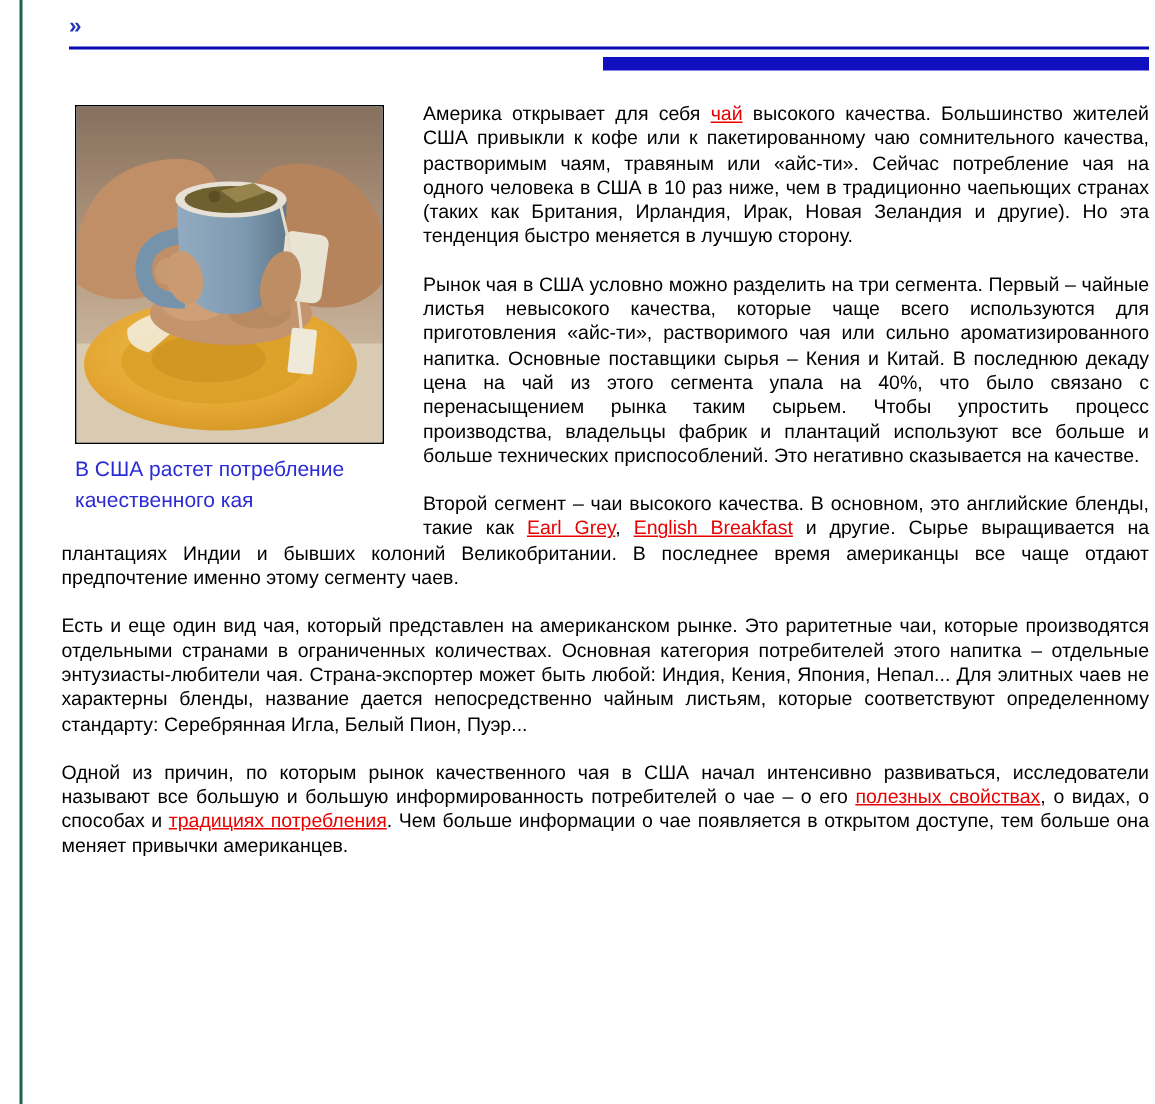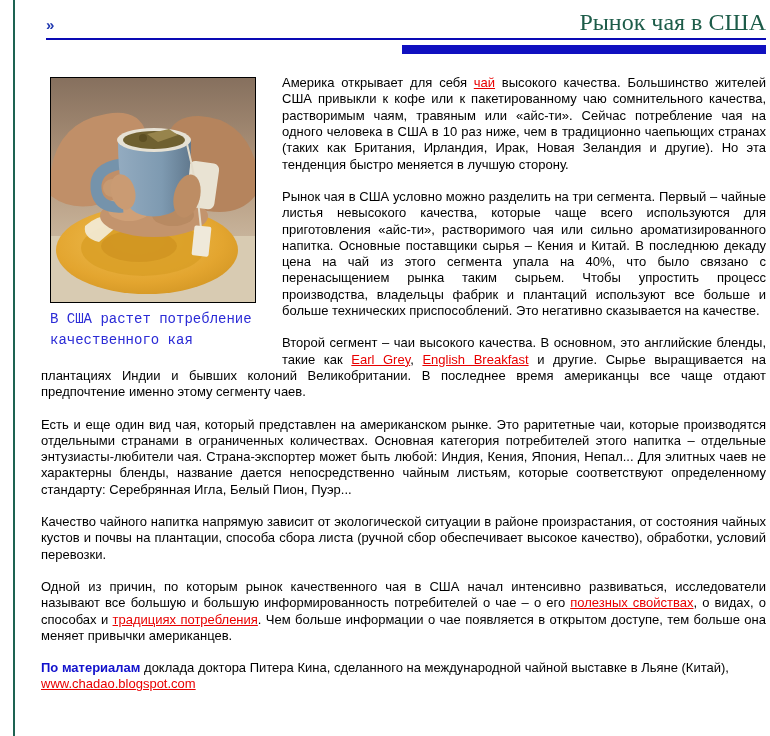--- a/index.html
+++ b/index.html
@@ -15,37 +15,36 @@
   .header-row { display:flex; justify-content:space-between; align-items:flex-end; padding-left:5px; }
   .marker { color:var(--marker-blue,#2038b0); font-weight:bold; font-size:15px; line-height:1; padding-bottom:3px; cursor:pointer; }
   .title {
     margin:0; font-family:"Liberation Serif", serif; font-weight:normal;
     font-size:24px; line-height:1.05; color:var(--title-color,#1d5c49); white-space:nowrap;
   }
   .rule-thin { height:2px; background:var(--rule-blue,#0a0ab4); margin-top:3px; margin-left:5px; }
   .rule-bar { height:9px; width:364px; background:var(--bar-blue,#1010c0); margin-top:5px; margin-left:auto; }
   .article { margin-top:21px; font-size:13px; line-height:16.3px; color:var(--text-color,#000); }
   .para { margin:0 0 16px 0; text-align:justify; }
-  .figure { float:left; width:226px; margin:2px 6px 12px 9px;font-family:Liberation Mono, monospace; }
+  .figure { float:left; width:226px; margin:2px 6px 12px 9px; }
   .photo { width:204px; height:224px; border:1px solid #000; overflow:hidden; }
   .photo svg { display:block; }
   .caption { margin-top:6px; color:var(--caption-blue,#2b2bd6); font-size:14px; line-height:21px; }
   .lnk { color:var(--link-red,#e80000); cursor:pointer; }
   .lbl { color:var(--label-blue,#1111cc); font-weight:bold; }
 </style>
 </head>
 <body>
 
 <div class="page">
   <div class="left-rule"></div>
 
   <div class="content">
     <div class="header-row">
       <span class="marker">»</span>
-      <h1 class="title">Рынок чая в США</h1>
     </div>
     <div class="rule-thin"></div>
     <div class="rule-bar"></div>
 
     <div class="article" id="article">
       <div class="figure">
         <div class="photo">
           <svg viewBox="0 0 204 224" width="204" height="224">
             <defs>
               <linearGradient id="gbg" x1="0" y1="0" x2="0" y2="1">
@@ -89,18 +88,16 @@
             <ellipse cx="136" cy="118" rx="13" ry="22" fill="#bd8d64" transform="rotate(14 136 118)"></ellipse>
           </svg>
         </div>
         <div class="caption">В США растет потребление качественного кая</div>
       </div>
 
     <p class="para"><span>Америка открывает для себя </span><a href="#" class="lnk">чай</a><span> высокого качества. Большинство жителей США привыкли к кофе или к пакетированному чаю сомнительного качества, растворимым чаям, травяным или «айс-ти». Сейчас потребление чая на одного человека в США в 10 раз ниже, чем в традиционно чаепьющих странах (таких как Британия, Ирландия, Ирак, Новая Зеландия и другие). Но эта тенденция быстро меняется в лучшую сторону.</span></p>
         <p class="para"><span>Рынок чая в США условно можно разделить на три сегмента. Первый – чайные листья невысокого качества, которые чаще всего используются для приготовления «айс-ти», растворимого чая или сильно ароматизированного напитка. Основные поставщики сырья – Кения и Китай. В последнюю декаду цена на чай из этого сегмента упала на 40%, что было связано с перенасыщением рынка таким сырьем. Чтобы упростить процесс производства, владельцы фабрик и плантаций используют все больше и больше технических приспособлений. Это негативно сказывается на качестве.</span></p>
         <p class="para"><span>Второй сегмент – чаи высокого качества. В основном, это английские бленды, такие как </span><a href="#" class="lnk">Earl Grey</a><span>, </span><a href="#" class="lnk">English Breakfast</a><span> и другие. Сырье выращивается на плантациях Индии и бывших колоний Великобритании. В последнее время американцы все чаще отдают предпочтение именно этому сегменту чаев.</span></p>
         <p class="para"><span>Есть и еще один вид чая, который представлен на американском рынке. Это раритетные чаи, которые производятся отдельными странами в ограниченных количествах. Основная категория потребителей этого напитка – отдельные энтузиасты-любители чая. Страна-экспортер может быть любой: Индия, Кения, Япония, Непал... Для элитных чаев не характерны бленды, название дается непосредственно чайным листьям, которые соответствуют определенному стандарту: Серебрянная Игла, Белый Пион, Пуэр...</span></p>
-        <p class="para"><span>Качество чайного напитка напрямую зависит от экологической ситуации в районе произрастания, от состояния чайных кустов и почвы на плантации, способа сбора листа (ручной сбор обеспечивает высокое качество), обработки, условий перевозки.</span></p>
         <p class="para"><span>Одной из причин, по которым рынок качественного чая в США начал интенсивно развиваться, исследователи называют все большую и большую информированность потребителей о чае – о его </span><a href="#" class="lnk">полезных свойствах</a><span>, о видах, о способах и </span><a href="#" class="lnk">традициях потребления</a><span>. Чем больше информации о чае появляется в открытом доступе, тем больше она меняет привычки американцев.</span></p>
-        <p class="para"><b class="lbl">По материалам</b><span> доклада доктора Питера Кина, сделанного на международной чайной выставке в Льяне (Китай),</span><br><a href="#" class="lnk">www.chadao.blogspot.com</a></p>
       </div>
   </div>
 </div>
 
 </body></html>

